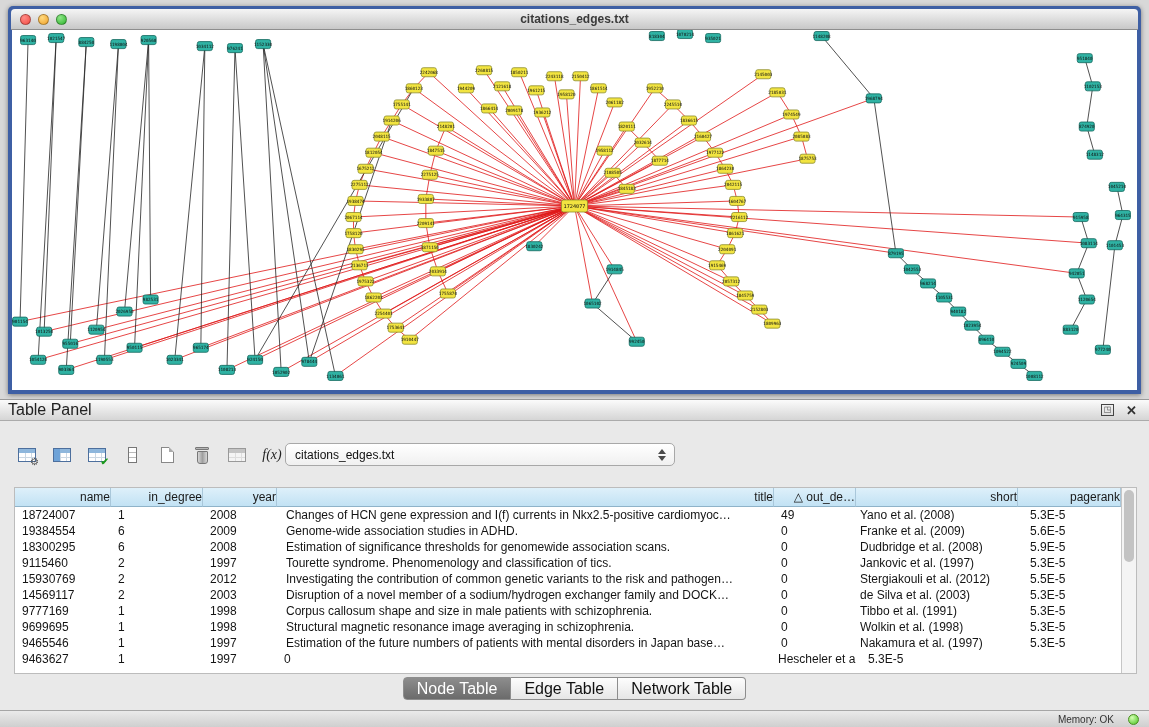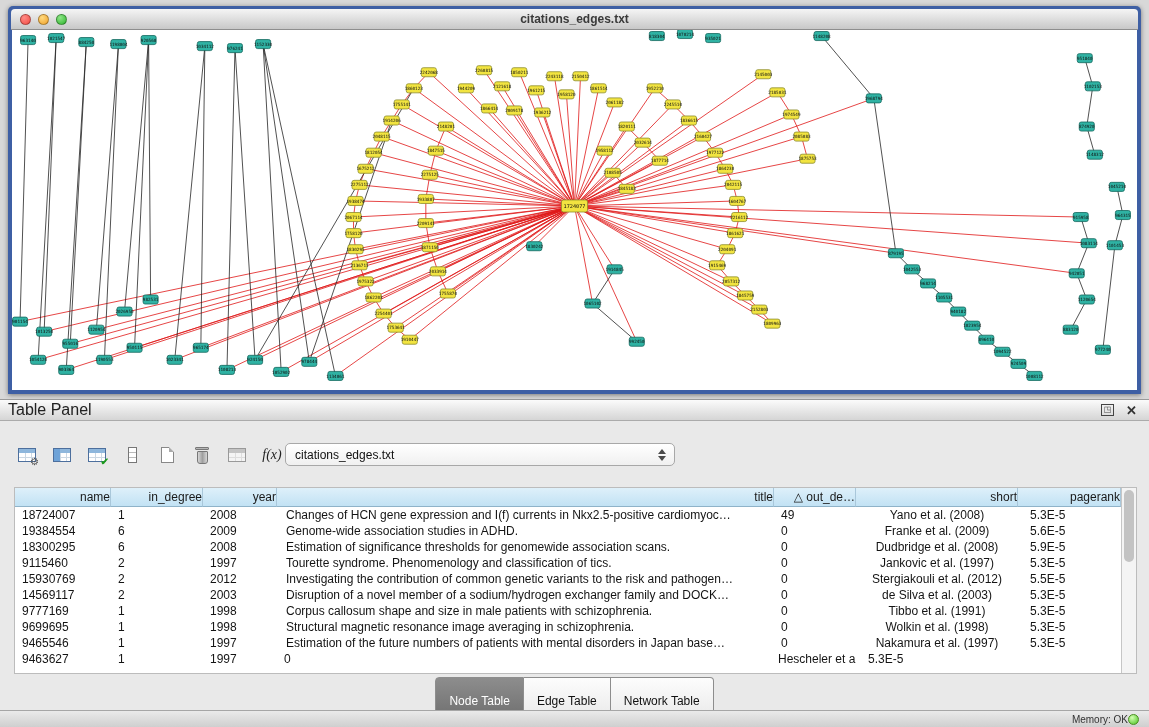--- a/index.html
+++ b/index.html
@@ -75,34 +75,34 @@
 
   .tablewrap{position:absolute;left:14px;top:87px;width:1121px;height:185px;background:#fff;border:1px solid #bcbcbc;box-sizing:content-box;}
   .tgrid{position:absolute;left:0;top:0;right:15px;display:grid;
     grid-template-columns:96px 92px 74px 1fr 82px 162px 103px;}
   .th{height:18px;line-height:18px;font-size:12px;color:#1a1a1a;text-align:right;
     background:linear-gradient(#def0fa,#c2e2f4);border-right:1px solid #a9c7da;border-bottom:1px solid #8fb3c9;
     overflow:hidden;white-space:nowrap;}
   .td{height:16px;line-height:16px;font-size:12px;color:#141414;white-space:nowrap;overflow:hidden;padding:0 4px;box-sizing:border-box;}
   .td.c0,.td.c1,.td.c2,.td.c4{padding-left:7px;}
   .td.c3{padding-left:9px;}
-  .td.c5{text-align:center;}
+  .td.c5{text-align:left;}
   .td.c6{padding-left:12px;}
   .vscroll{position:absolute;right:0;top:0;bottom:0;width:15px;background:#f4f4f4;border-left:1px solid #c6c6c6;box-sizing:border-box;}
   .vthumb{position:absolute;left:2px;right:2px;top:2px;height:72px;background:#c3c3c3;border-radius:6px;}
 
   .tabs{position:absolute;left:0;right:0;top:277px;display:flex;justify-content:center;}
-  .tab{height:19px;line-height:19px;font-size:12px;padding:14px 13px;background:linear-gradient(#fdfdfd,#e6e6e6);
+  .tab{height:19px;line-height:19px;font-size:16px;padding:1px 13px;background:linear-gradient(#fdfdfd,#e6e6e6);
     border:1px solid #8d8d8d;border-left:none;color:#111;text-align:center;}
   .tab:first-child{border-left:1px solid #8d8d8d;border-radius:4px 0 0 4px;}
   .tab:last-child{border-radius:0 4px 4px 0;}
   .tab.active{background:linear-gradient(#8d8d8d,#6b6b6b);color:#fff;}
 
   .statusbar{position:absolute;left:0;bottom:0;width:100%;height:17px;background:linear-gradient(#eaeaea,#cfcfcf);
-    border-top:1px solid #a6a6a6;display:flex;justify-content:flex-end;align-items:center;gap:0;
+    border-top:1px solid #a6a6a6;display:flex;justify-content:flex-end;align-items:center;gap:14px;
     padding-right:10px;box-sizing:border-box;}
   .mem{font-size:10px;color:#333;}
   .memdot{width:11px;height:11px;border-radius:50%;border:1px solid #4a8f1f;box-sizing:border-box;
     background:radial-gradient(circle at 35% 30%,#d5ffb2,#47c320);}
 </style>
 </head>
 <body>
 
 <div class="gwin">
   <div class="titlebar">

